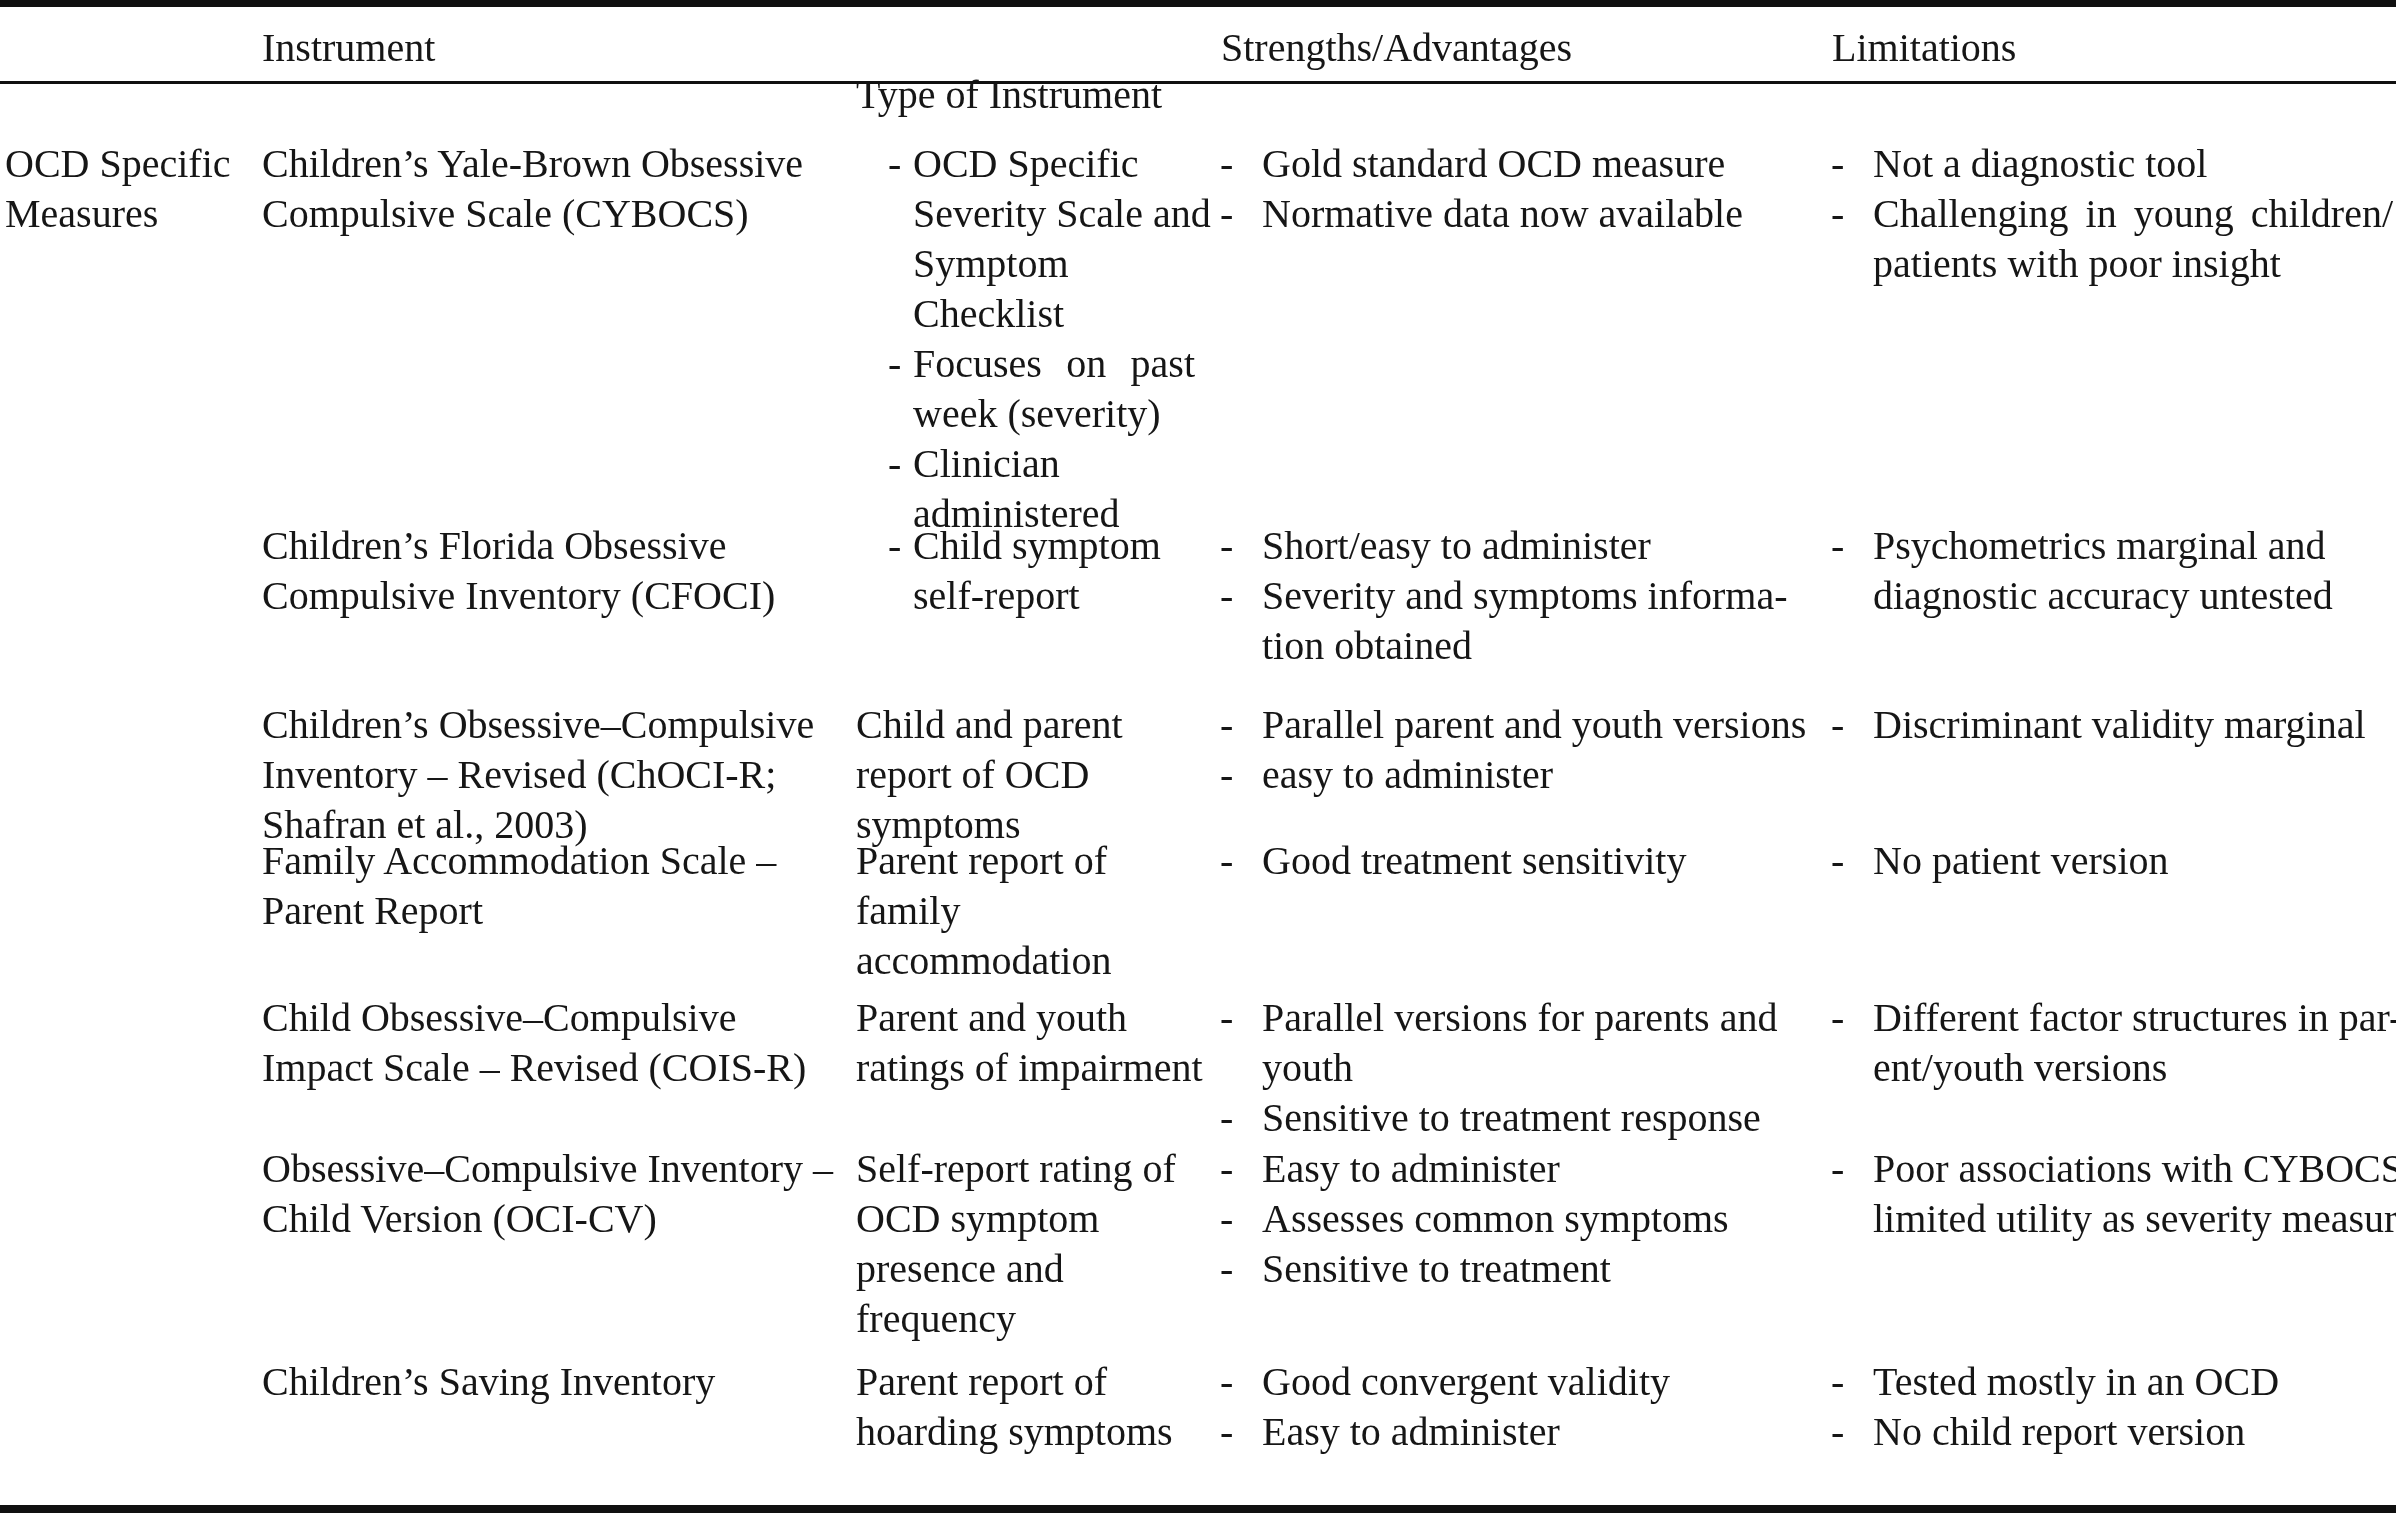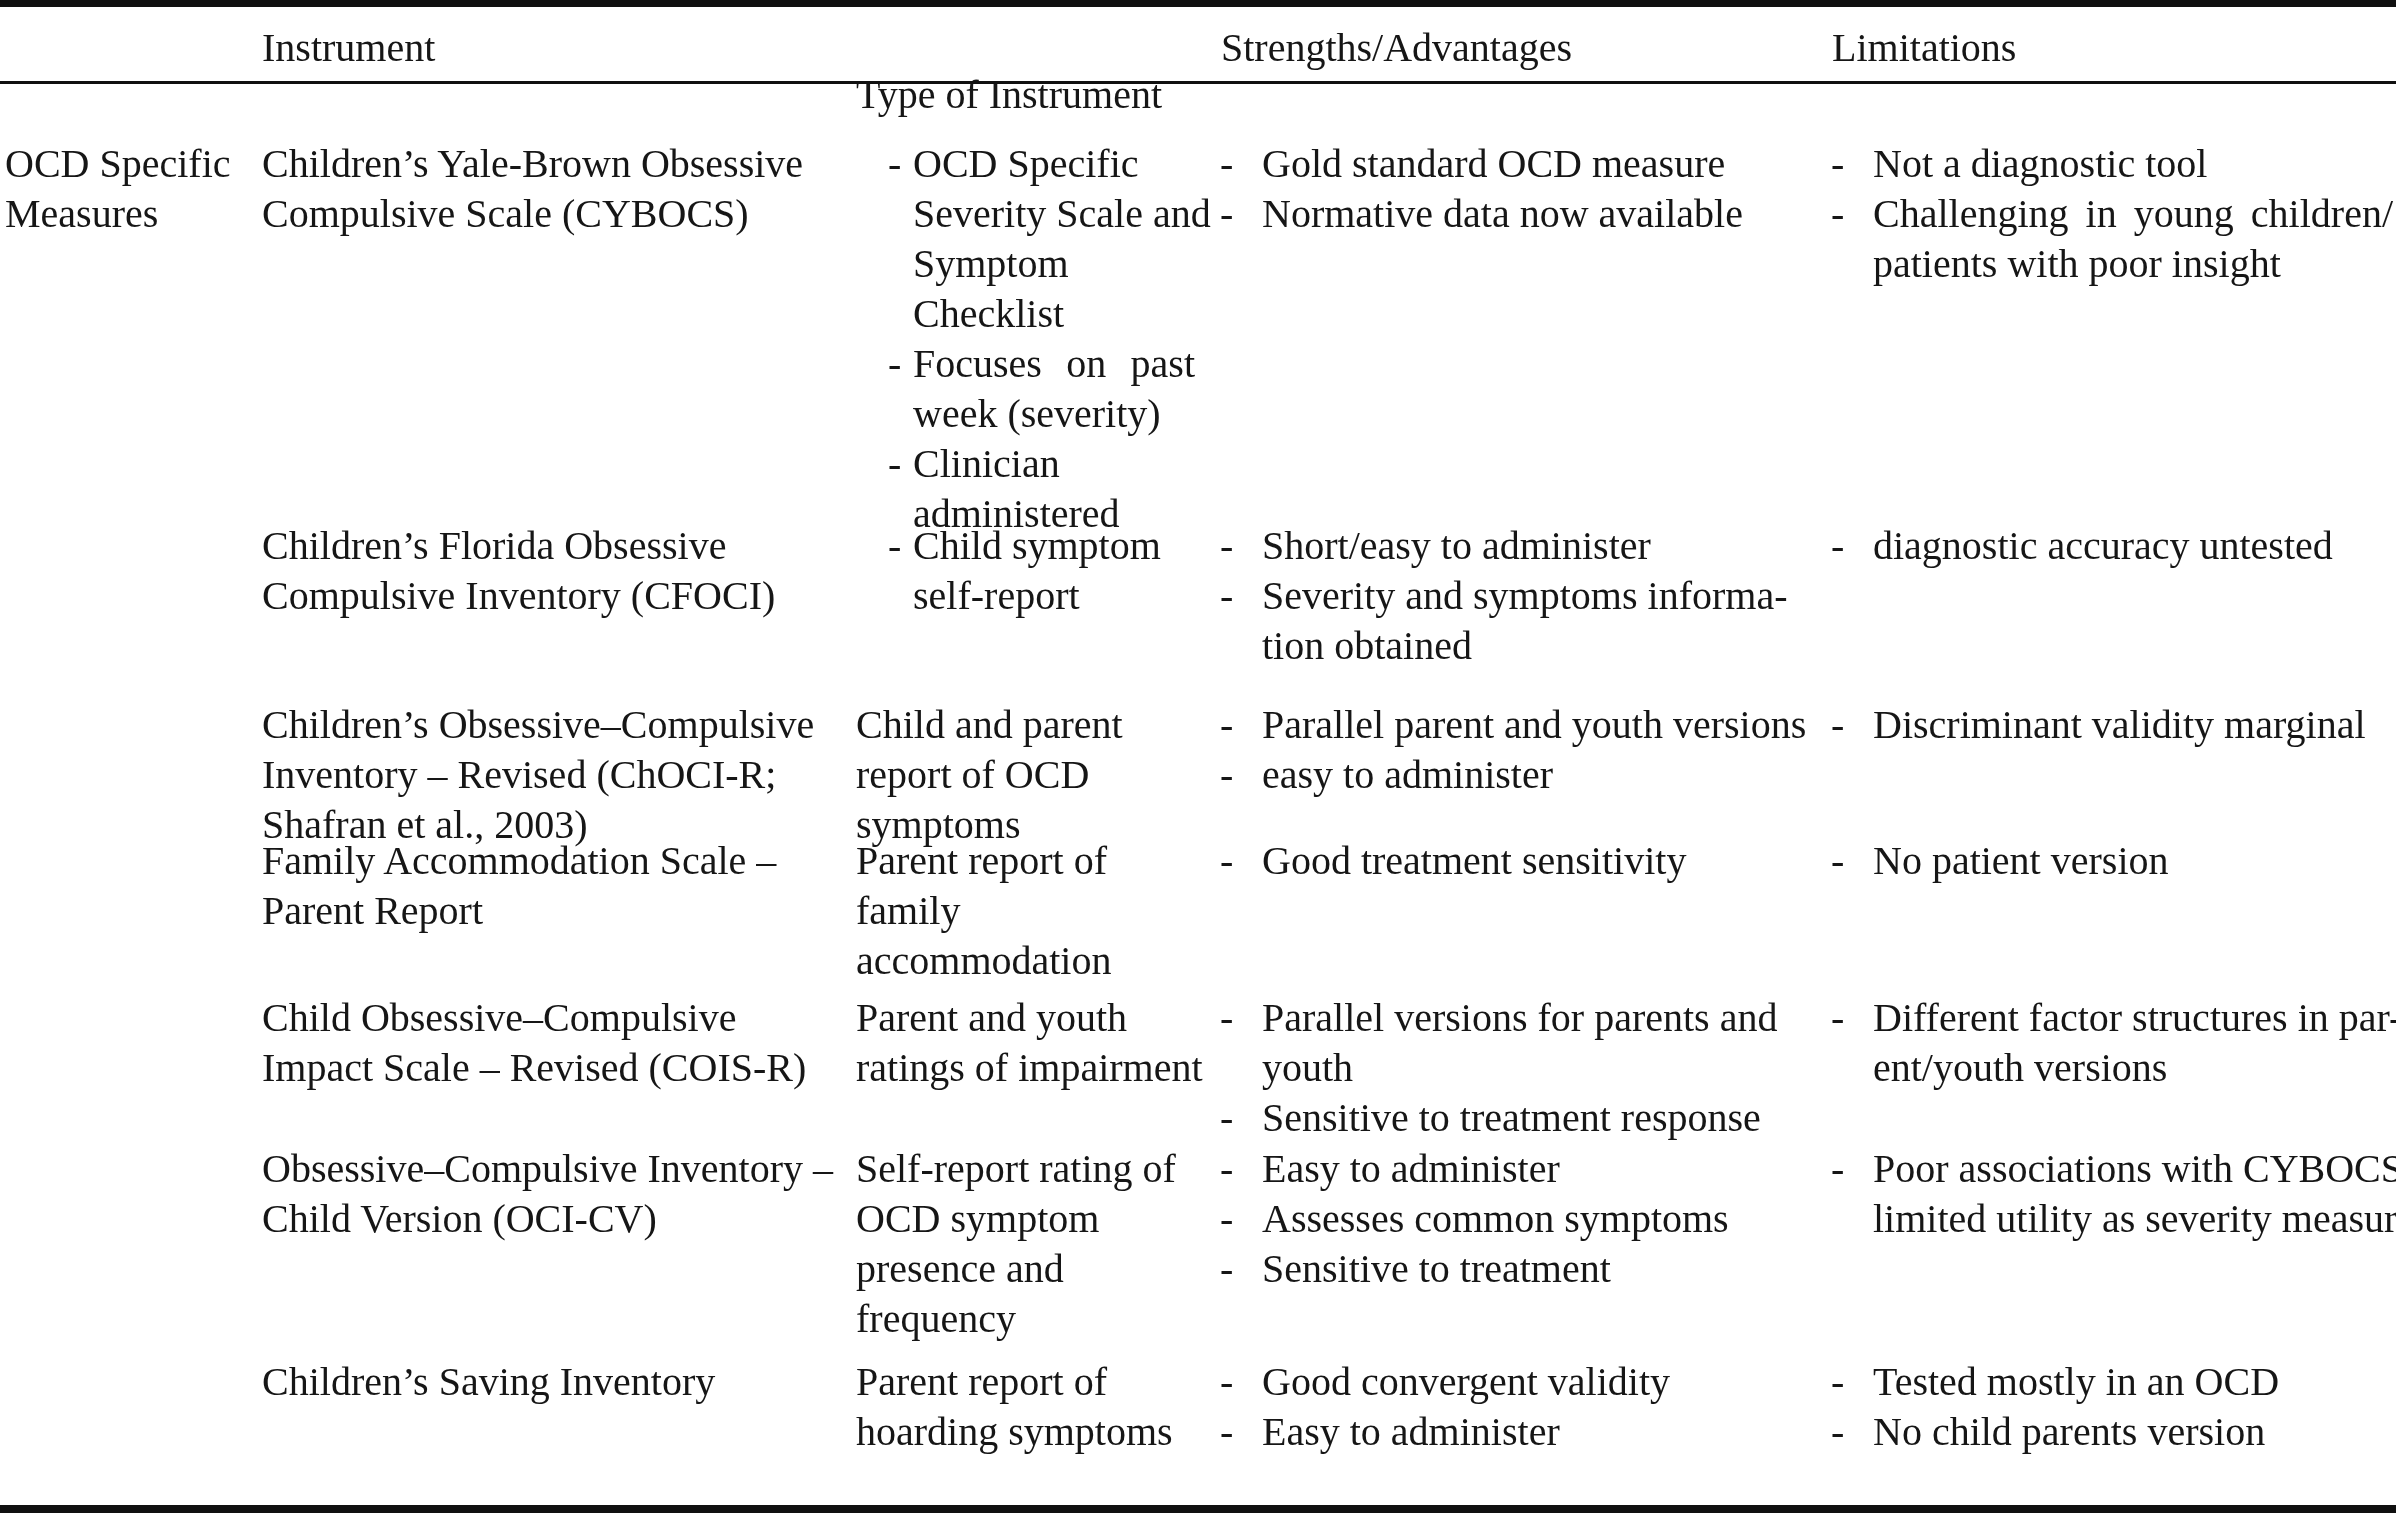--- a/index.html
+++ b/index.html
@@ -129,20 +129,21 @@
           </div>
           <div class="item">
             <div class="dash">-</div>
             <div class="ln">Severity and symptoms informa-</div>
             <div class="ln">tion obtained</div>
           </div>
         </div>
         <div class="cell c-lim">
           <div class="item">
             <div class="dash">-</div>
+            <div class="ln">Psychometrics marginal and</div>
             <div class="ln">diagnostic accuracy untested</div>
           </div>
         </div>
       </div>
       <div class="row" style="top: 700px;">
         <div class="cell c-group"></div>
         <div class="cell c-instr">
           <div class="ln">Children’s Obsessive–Compulsive</div>
           <div class="ln">Inventory – Revised (ChOCI-R;</div>
           <div class="ln">Shafran et al., 2003)</div>
@@ -275,21 +276,21 @@
             <div class="ln">Easy to administer</div>
           </div>
         </div>
         <div class="cell c-lim">
           <div class="item">
             <div class="dash">-</div>
             <div class="ln">Tested mostly in an OCD</div>
           </div>
           <div class="item">
             <div class="dash">-</div>
-            <div class="ln">No child parents version</div>
+            <div class="ln">No child report version</div>
           </div>
         </div>
       </div>
     </div>
 
   <div class="rule bottom"></div>
 </div>
 
 
 </body></html>

